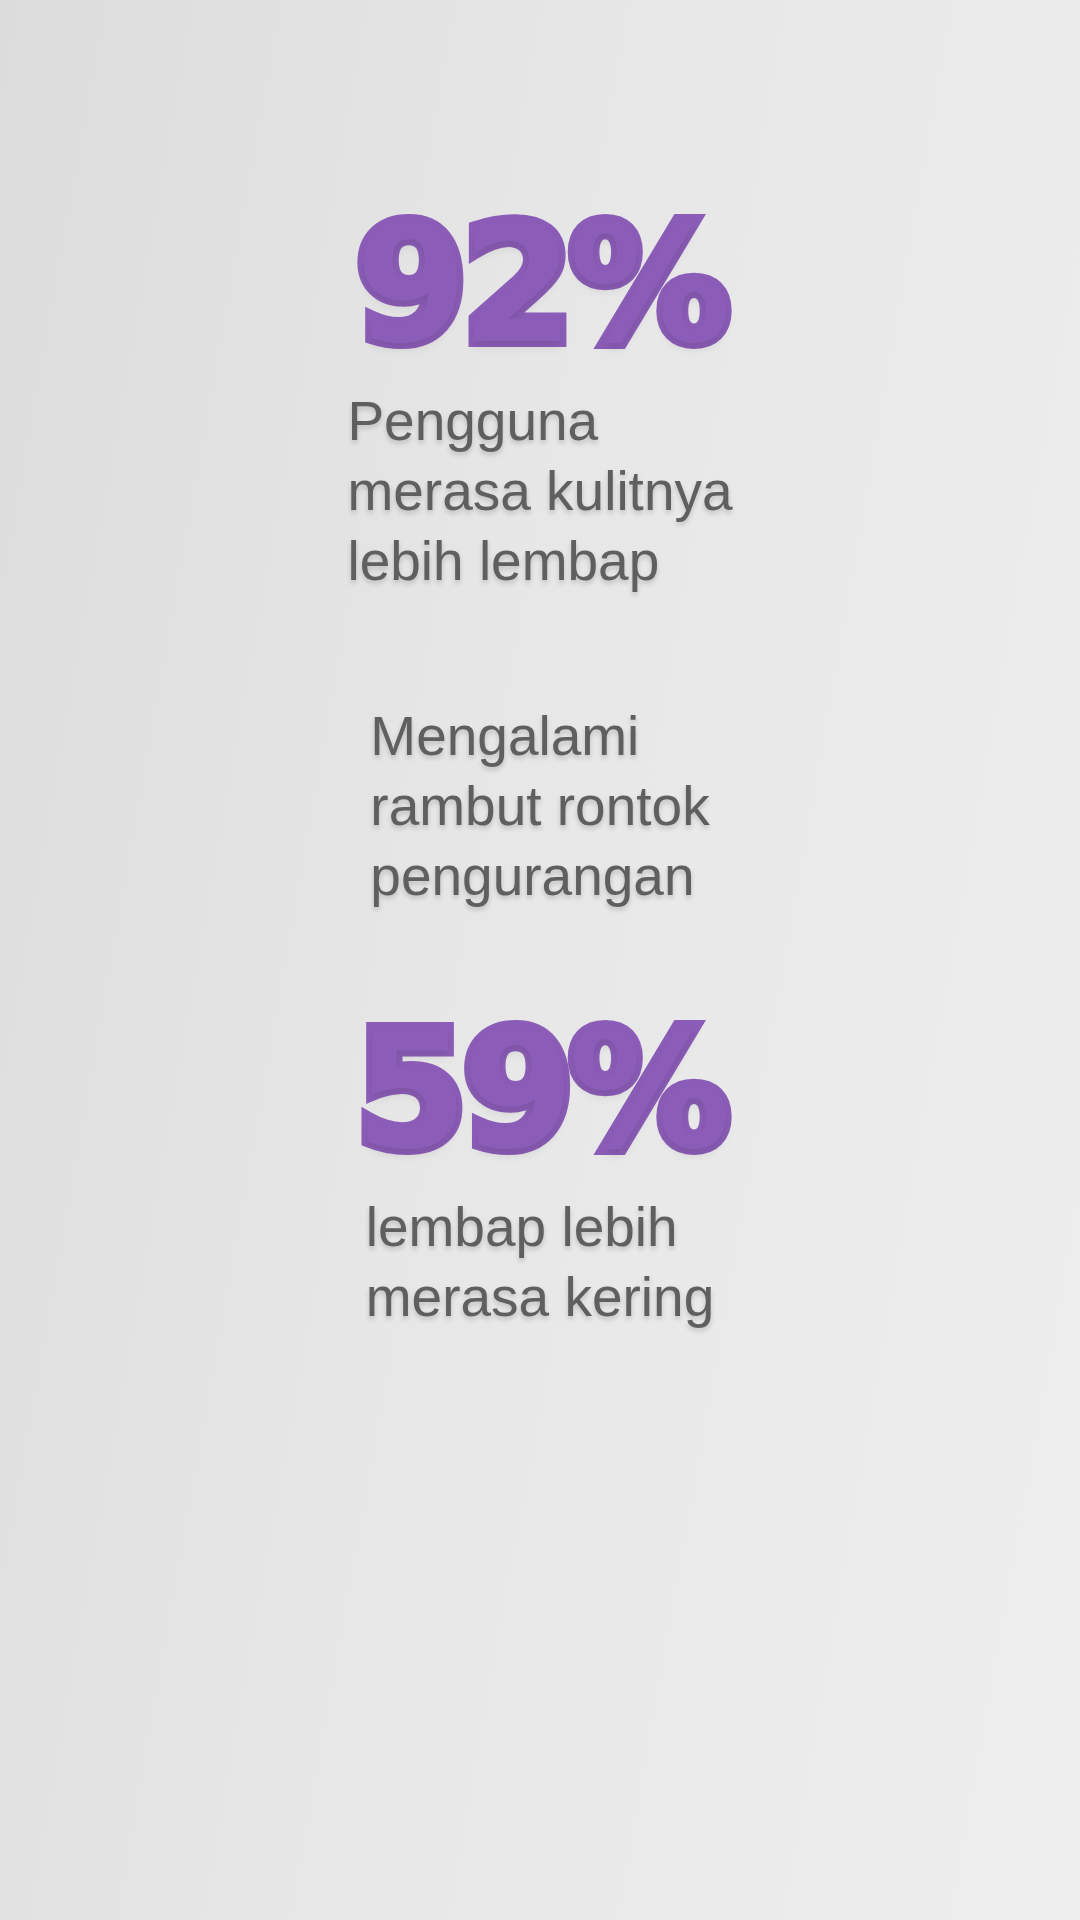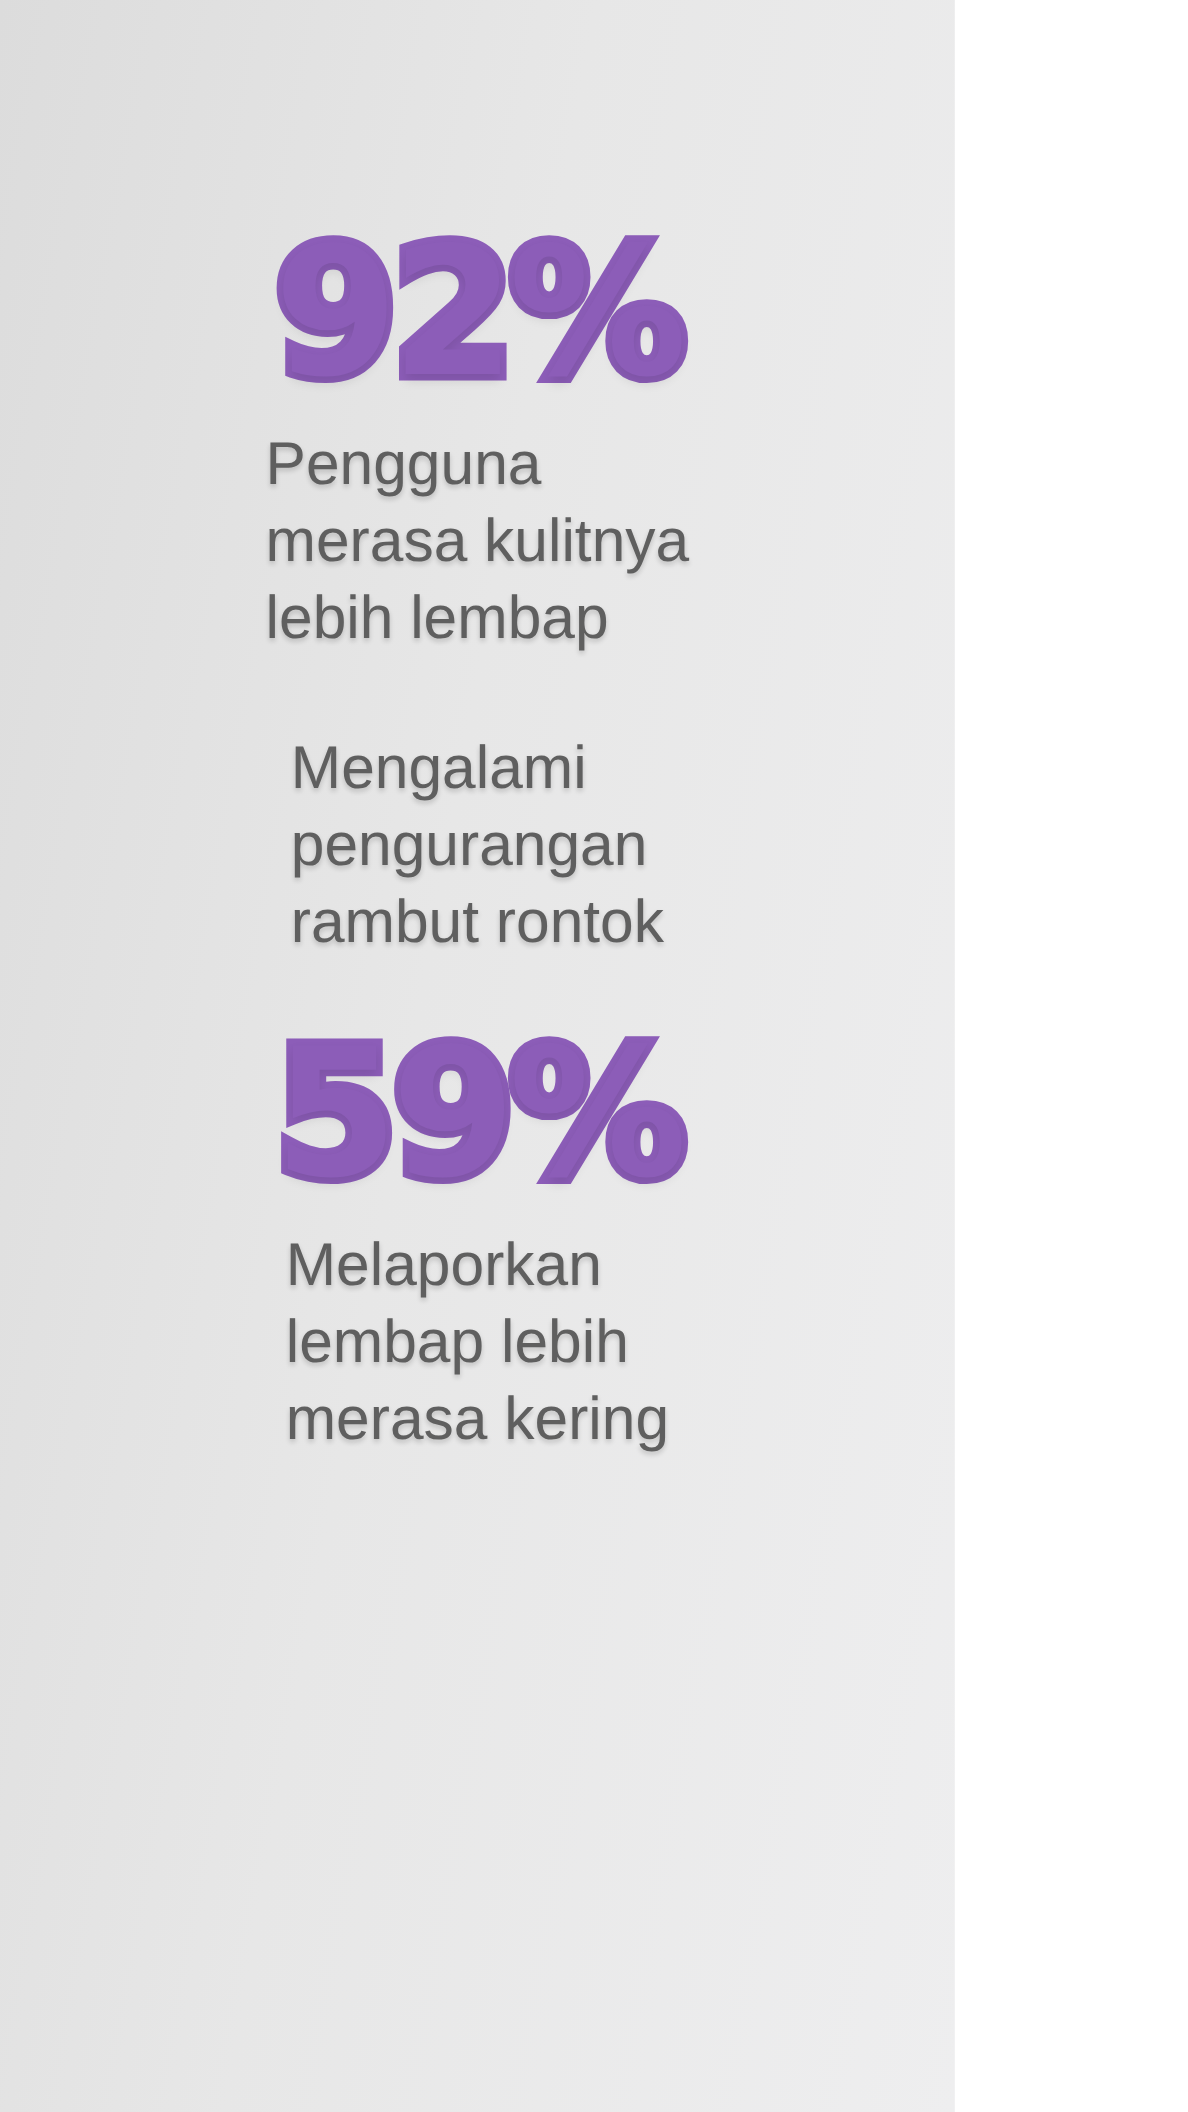--- a/index.html
+++ b/index.html
@@ -1,29 +1,29 @@
 <!DOCTYPE html>
 <html style="--accent: #8c5db8; --label: #5f5f5f; --bg-left: #dcdcdc; --bg-mid: #e7e7e7; --bg-right: #eeeeef;"><head>
 <meta charset="utf-8">
 <style>
   html, body {
     margin: 0;
     padding: 0;
   }
   .canvas {
     position: relative;
-    width: 868px;
+    width: 1080px;
     height: 1920px;
     overflow: hidden;
     box-sizing: border-box;
     padding-top: 210px;
     display: flex;
     flex-direction: column;
     align-items: center;
-    gap: 66px;
+    gap: 105px;
     background: linear-gradient(100deg,
       var(--bg-left, #dcdcdc) 0%,
       var(--bg-mid, #e7e7e7) 45%,
       var(--bg-right, #eeeeef) 100%);
     font-family: "Liberation Sans", "DejaVu Sans", sans-serif;
   }
   .stat {
     display: flex;
     flex-direction: column;
     align-items: center;
@@ -60,27 +60,26 @@
     <div class="stat-label">
       <div>Pengguna</div>
       <div>merasa kulitnya</div>
       <div>lebih lembap</div>
     </div>
   </section>
 
   <section class="stat">
     <div class="stat-label">
       <div>Mengalami</div>
+      <div>rambut rontok</div>
       <div>pengurangan</div>
-      <div>rambut rontok</div>
     </div>
   </section>
 
   <section class="stat">
     <div class="stat-value">59%</div>
     <div class="stat-label">
-      <div>Melaporkan</div>
       <div>lembap lebih</div>
       <div>merasa kering</div>
     </div>
   </section>
 
 </main>
 
 </body></html>

